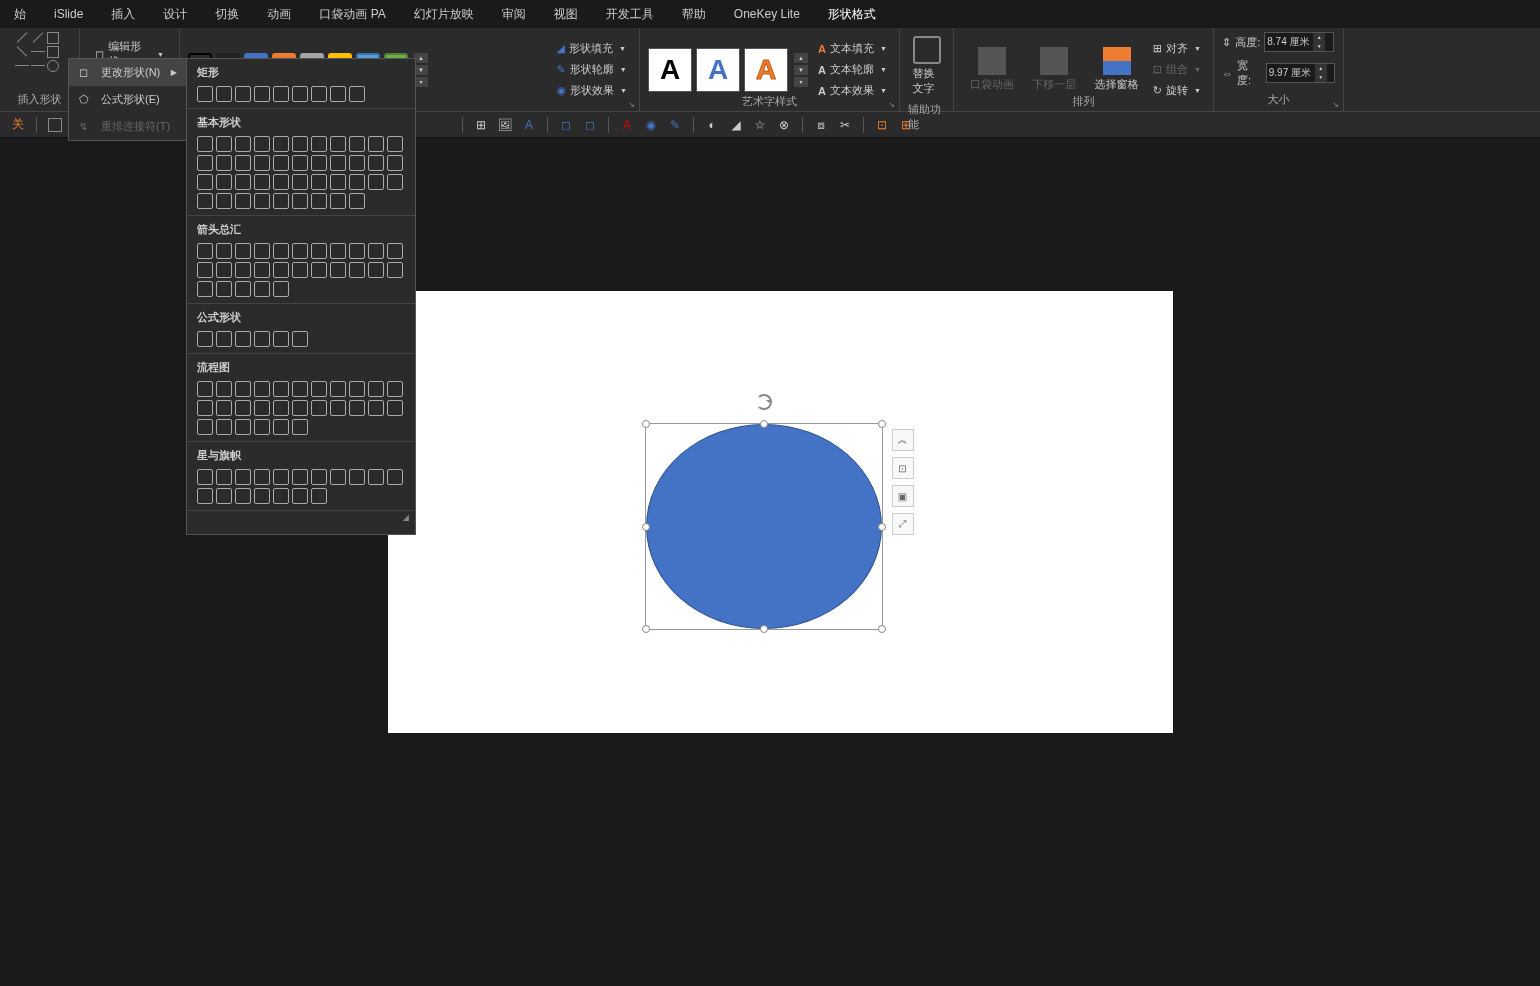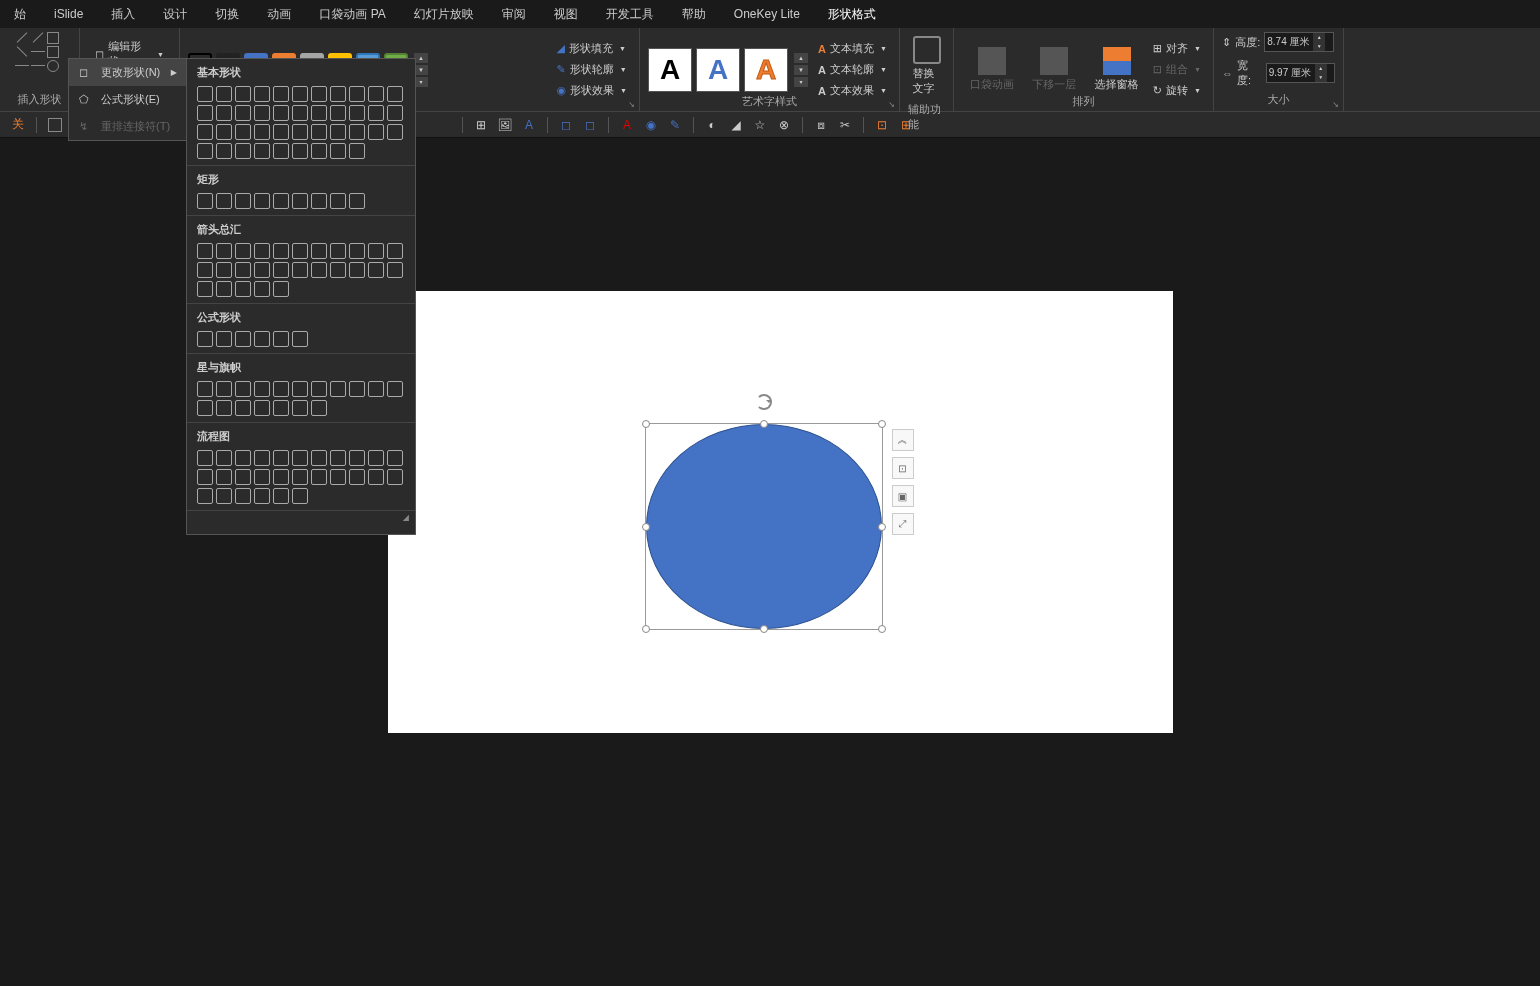--- a/index.html
+++ b/index.html
@@ -731,20 +731,34 @@
     <span>公式形状(E)</span>
   </div>
   <div class="context-item disabled">
     <span class="context-icon">↯</span>
     <span>重排连接符(T)</span>
   </div>
 </div>
 
 <div class="shape-gallery">
   <div class="gallery-section">
+    <div class="gallery-title">矩形</div>
+    <div class="gallery-icons" id="g-rect">
+        <div class="gallery-icon"></div>
+        <div class="gallery-icon"></div>
+        <div class="gallery-icon"></div>
+        <div class="gallery-icon"></div>
+        <div class="gallery-icon"></div>
+        <div class="gallery-icon"></div>
+        <div class="gallery-icon"></div>
+        <div class="gallery-icon"></div>
+        <div class="gallery-icon"></div>
+      </div>
+  </div>
+  <div class="gallery-section">
     <div class="gallery-title">基本形状</div>
     <div class="gallery-icons" id="g-basic">
         <div class="gallery-icon"></div>
         <div class="gallery-icon"></div>
         <div class="gallery-icon"></div>
         <div class="gallery-icon"></div>
         <div class="gallery-icon"></div>
         <div class="gallery-icon"></div>
         <div class="gallery-icon"></div>
         <div class="gallery-icon"></div>
@@ -766,34 +780,20 @@
         <div class="gallery-icon"></div>
         <div class="gallery-icon"></div>
         <div class="gallery-icon"></div>
         <div class="gallery-icon"></div>
         <div class="gallery-icon"></div>
         <div class="gallery-icon"></div>
         <div class="gallery-icon"></div>
         <div class="gallery-icon"></div>
         <div class="gallery-icon"></div>
         <div class="gallery-icon"></div>
-        <div class="gallery-icon"></div>
-        <div class="gallery-icon"></div>
-        <div class="gallery-icon"></div>
-        <div class="gallery-icon"></div>
-        <div class="gallery-icon"></div>
-        <div class="gallery-icon"></div>
-        <div class="gallery-icon"></div>
-        <div class="gallery-icon"></div>
-        <div class="gallery-icon"></div>
-      </div>
-  </div>
-  <div class="gallery-section">
-    <div class="gallery-title">矩形</div>
-    <div class="gallery-icons" id="g-rect">
         <div class="gallery-icon"></div>
         <div class="gallery-icon"></div>
         <div class="gallery-icon"></div>
         <div class="gallery-icon"></div>
         <div class="gallery-icon"></div>
         <div class="gallery-icon"></div>
         <div class="gallery-icon"></div>
         <div class="gallery-icon"></div>
         <div class="gallery-icon"></div>
       </div>
@@ -835,20 +835,53 @@
     <div class="gallery-icons" id="g-formula">
         <div class="gallery-icon"></div>
         <div class="gallery-icon"></div>
         <div class="gallery-icon"></div>
         <div class="gallery-icon"></div>
         <div class="gallery-icon"></div>
         <div class="gallery-icon"></div>
       </div>
   </div>
   <div class="gallery-section">
+    <div class="gallery-title">流程图</div>
+    <div class="gallery-icons" id="g-flow">
+        <div class="gallery-icon"></div>
+        <div class="gallery-icon"></div>
+        <div class="gallery-icon"></div>
+        <div class="gallery-icon"></div>
+        <div class="gallery-icon"></div>
+        <div class="gallery-icon"></div>
+        <div class="gallery-icon"></div>
+        <div class="gallery-icon"></div>
+        <div class="gallery-icon"></div>
+        <div class="gallery-icon"></div>
+        <div class="gallery-icon"></div>
+        <div class="gallery-icon"></div>
+        <div class="gallery-icon"></div>
+        <div class="gallery-icon"></div>
+        <div class="gallery-icon"></div>
+        <div class="gallery-icon"></div>
+        <div class="gallery-icon"></div>
+        <div class="gallery-icon"></div>
+        <div class="gallery-icon"></div>
+        <div class="gallery-icon"></div>
+        <div class="gallery-icon"></div>
+        <div class="gallery-icon"></div>
+        <div class="gallery-icon"></div>
+        <div class="gallery-icon"></div>
+        <div class="gallery-icon"></div>
+        <div class="gallery-icon"></div>
+        <div class="gallery-icon"></div>
+        <div class="gallery-icon"></div>
+      </div>
+  </div>
+  <div class="gallery-section">
     <div class="gallery-title">星与旗帜</div>
     <div class="gallery-icons" id="g-stars">
         <div class="gallery-icon"></div>
         <div class="gallery-icon"></div>
         <div class="gallery-icon"></div>
         <div class="gallery-icon"></div>
         <div class="gallery-icon"></div>
         <div class="gallery-icon"></div>
         <div class="gallery-icon"></div>
         <div class="gallery-icon"></div>
@@ -857,47 +890,14 @@
         <div class="gallery-icon"></div>
         <div class="gallery-icon"></div>
         <div class="gallery-icon"></div>
         <div class="gallery-icon"></div>
         <div class="gallery-icon"></div>
         <div class="gallery-icon"></div>
         <div class="gallery-icon"></div>
         <div class="gallery-icon"></div>
       </div>
   </div>
-  <div class="gallery-section">
-    <div class="gallery-title">流程图</div>
-    <div class="gallery-icons" id="g-flow">
-        <div class="gallery-icon"></div>
-        <div class="gallery-icon"></div>
-        <div class="gallery-icon"></div>
-        <div class="gallery-icon"></div>
-        <div class="gallery-icon"></div>
-        <div class="gallery-icon"></div>
-        <div class="gallery-icon"></div>
-        <div class="gallery-icon"></div>
-        <div class="gallery-icon"></div>
-        <div class="gallery-icon"></div>
-        <div class="gallery-icon"></div>
-        <div class="gallery-icon"></div>
-        <div class="gallery-icon"></div>
-        <div class="gallery-icon"></div>
-        <div class="gallery-icon"></div>
-        <div class="gallery-icon"></div>
-        <div class="gallery-icon"></div>
-        <div class="gallery-icon"></div>
-        <div class="gallery-icon"></div>
-        <div class="gallery-icon"></div>
-        <div class="gallery-icon"></div>
-        <div class="gallery-icon"></div>
-        <div class="gallery-icon"></div>
-        <div class="gallery-icon"></div>
-        <div class="gallery-icon"></div>
-        <div class="gallery-icon"></div>
-        <div class="gallery-icon"></div>
-        <div class="gallery-icon"></div>
-      </div>
-  </div>
   <div class="resize-handle-gallery">◢</div>
 </div>
 
 </body></html>

